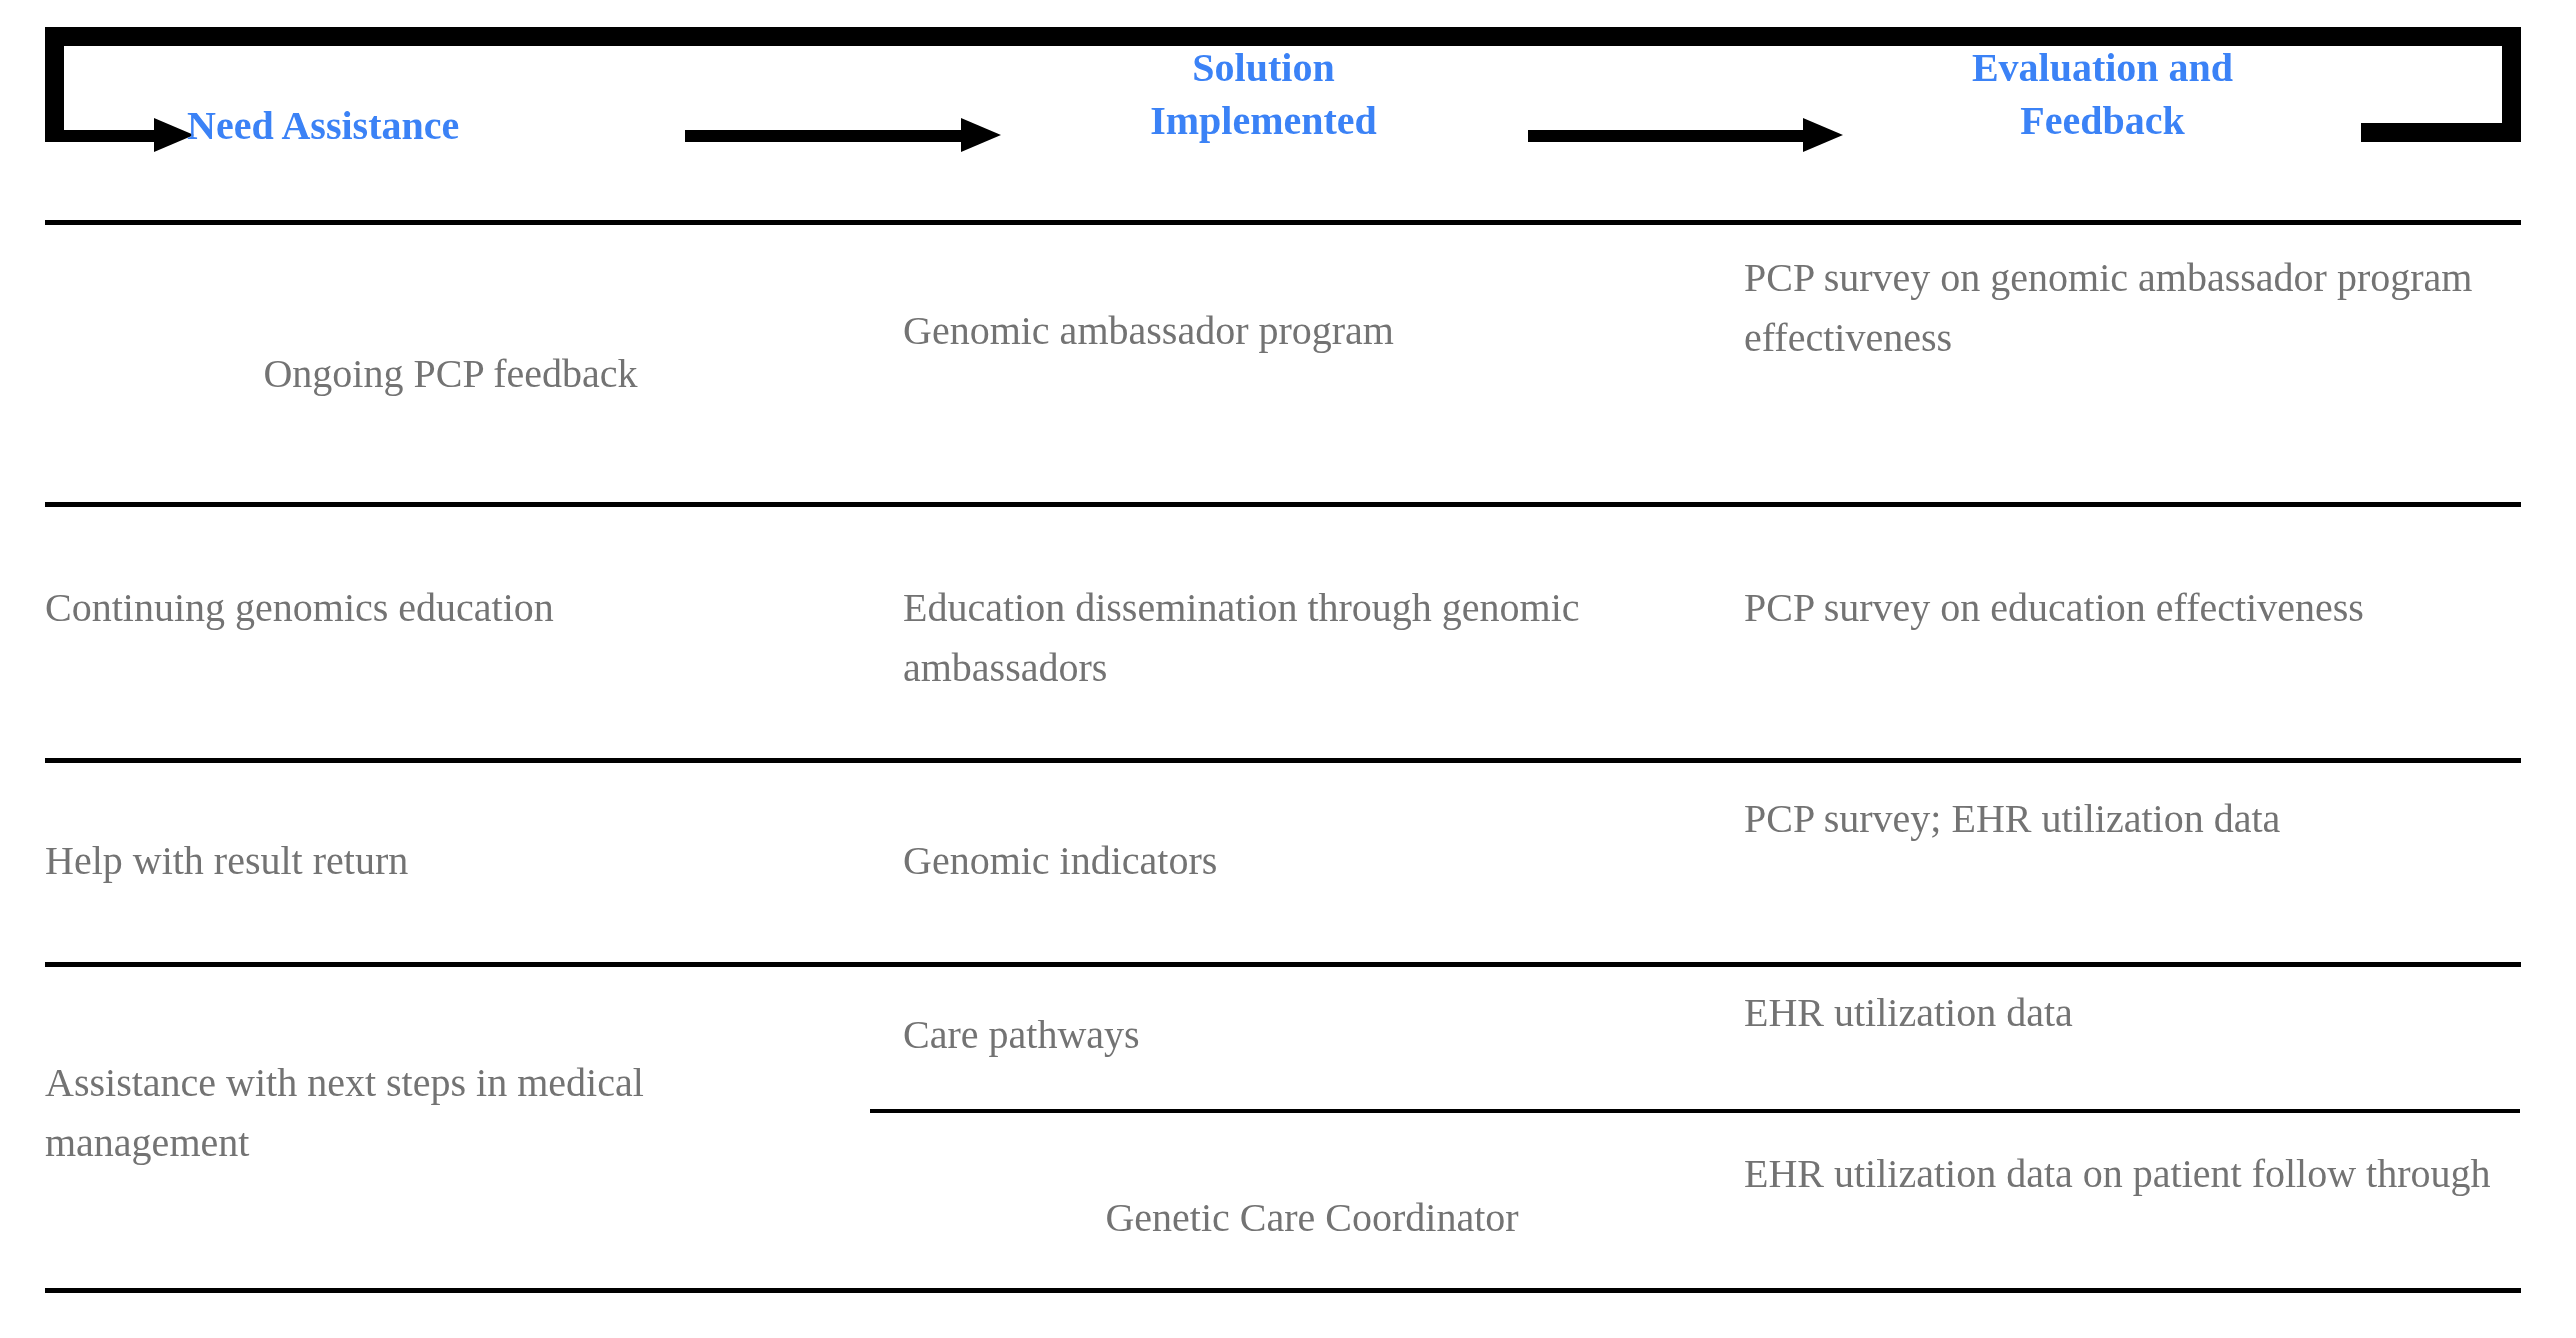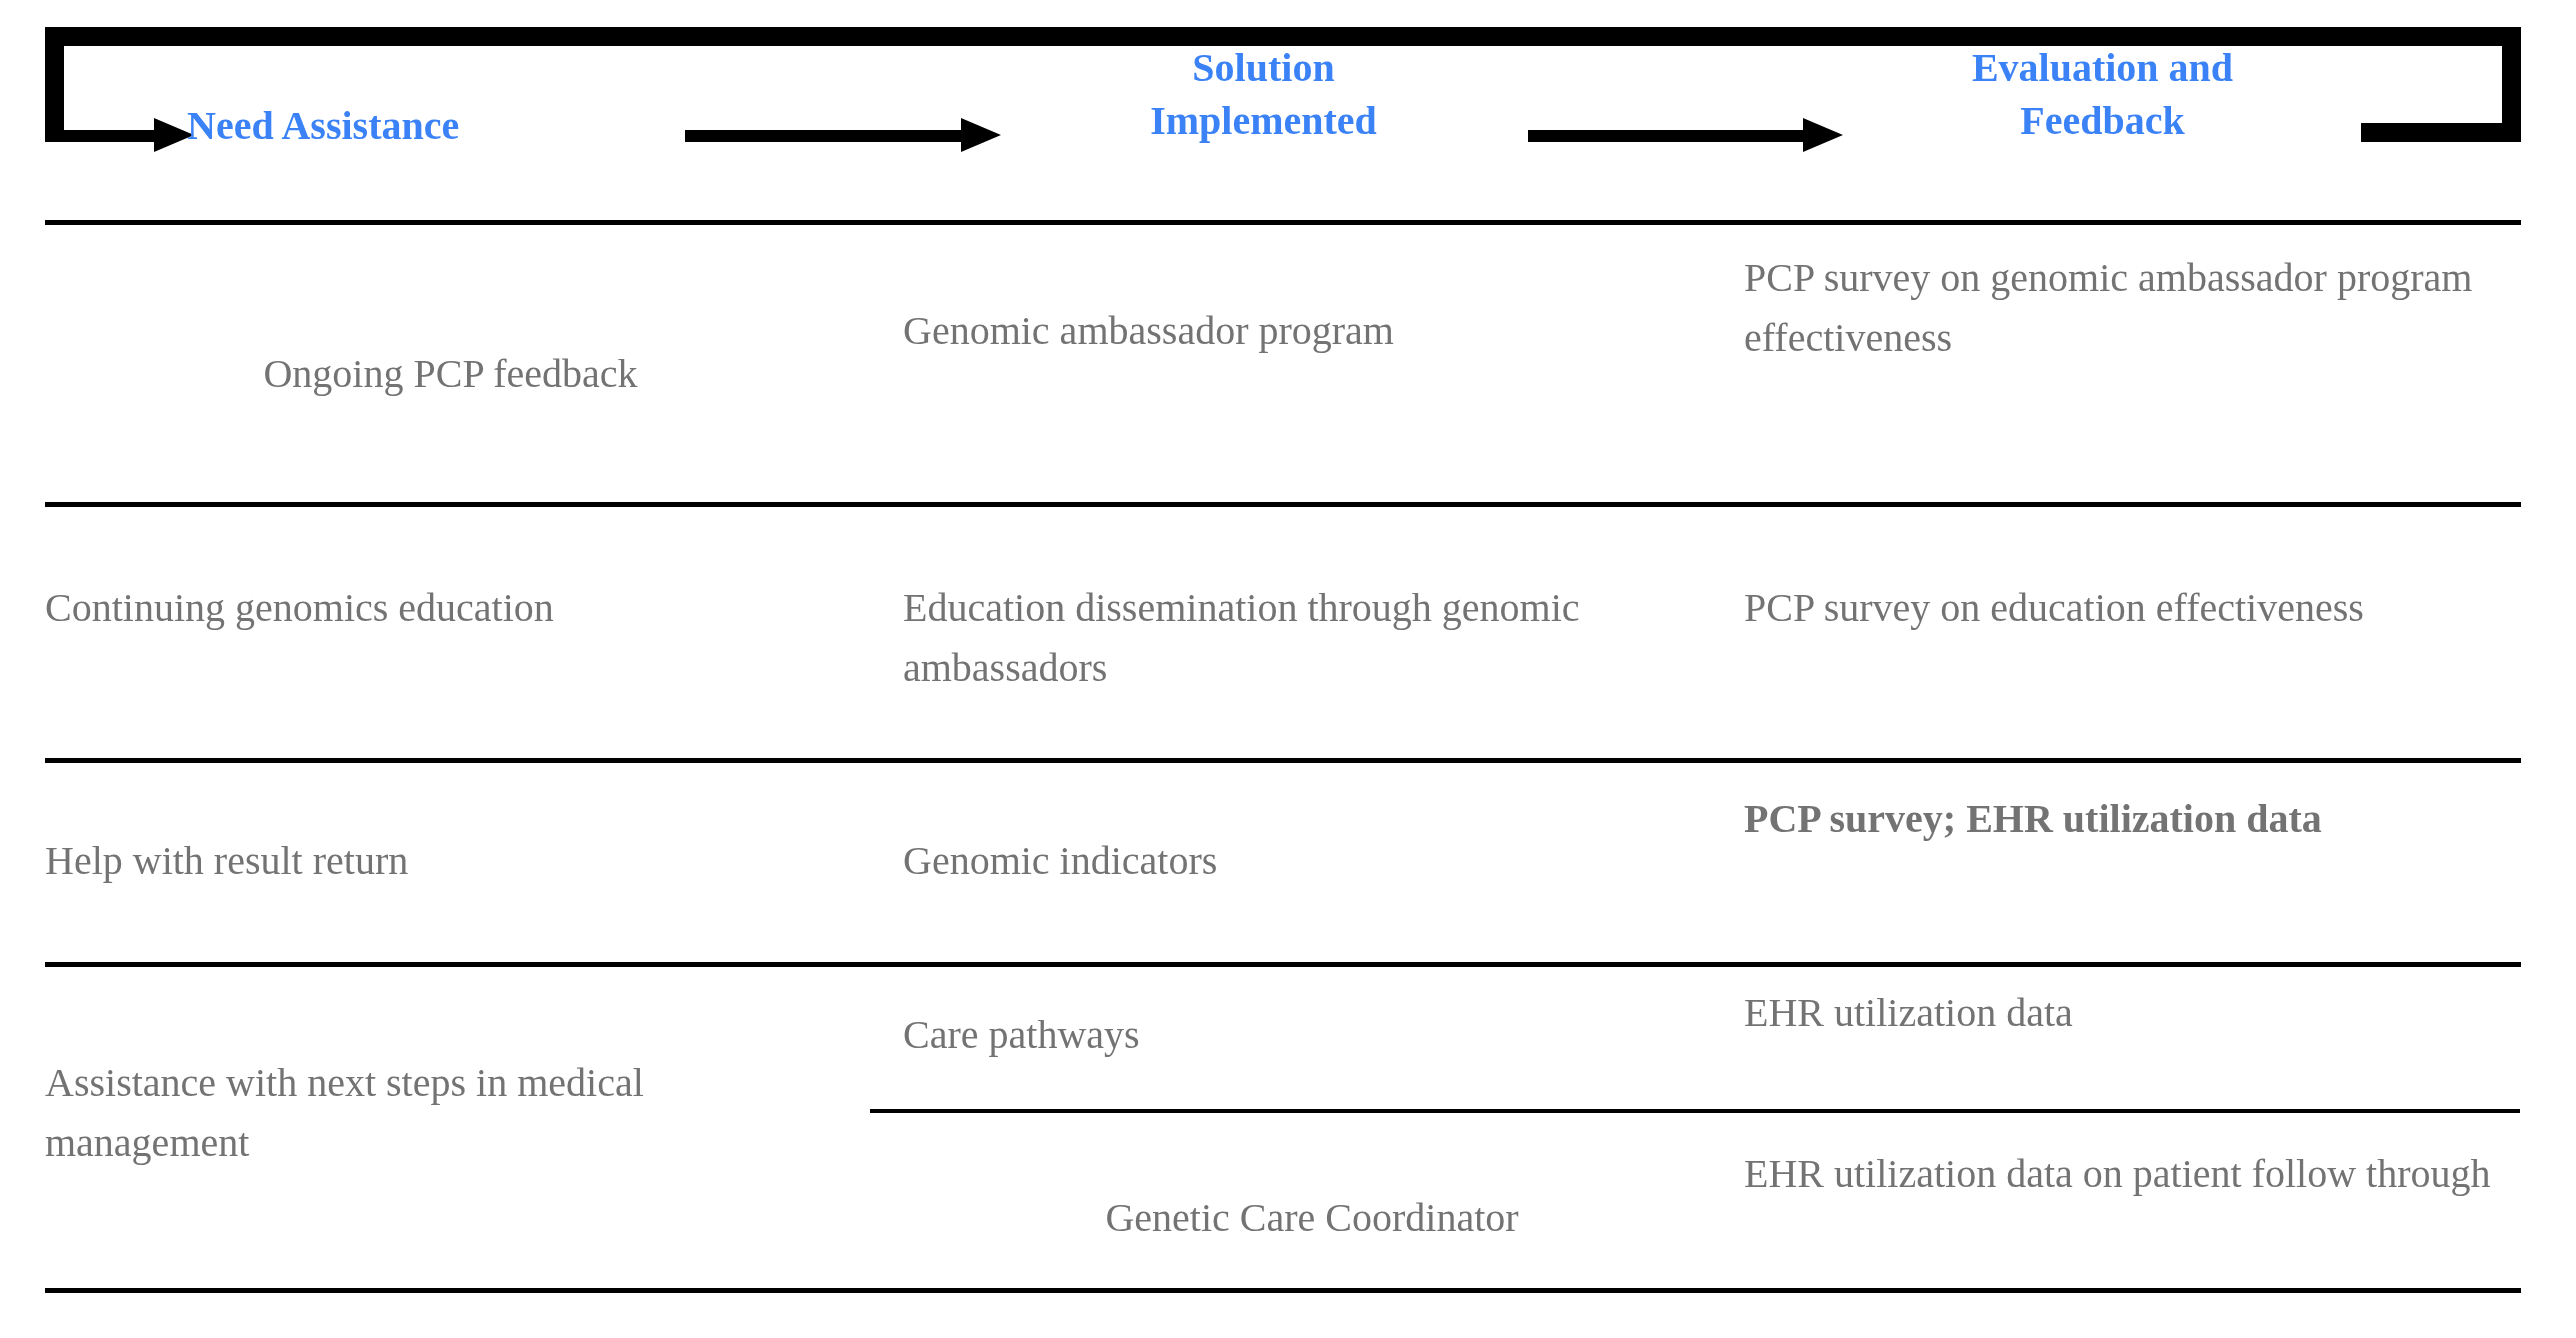--- a/index.html
+++ b/index.html
@@ -142,21 +142,21 @@
   #c-r1-need { top: 344px; text-align: center; }
   #c-r1-sol  { top: 301px; }
   #c-r1-eval { top: 248px; }
   
   #c-r2-need { top: 578px; }
   #c-r2-sol  { top: 578px; }
   #c-r2-eval { top: 578px; }
   
   #c-r3-need { top: 831px; }
   #c-r3-sol  { top: 831px; }
-  #c-r3-eval { top: 789px; font-weight: bold; }
+  #c-r3-eval { top: 789px; }
   
   #c-r4-need { top: 1053px; }
   #c-r4a-sol  { top: 1005px; }
   #c-r4a-eval { top: 983px; }
   #c-r4b-sol  { top: 1188px; text-align: center; }
   #c-r4b-eval { top: 1144px; }
 </style>
 </head>
 <body>
 

